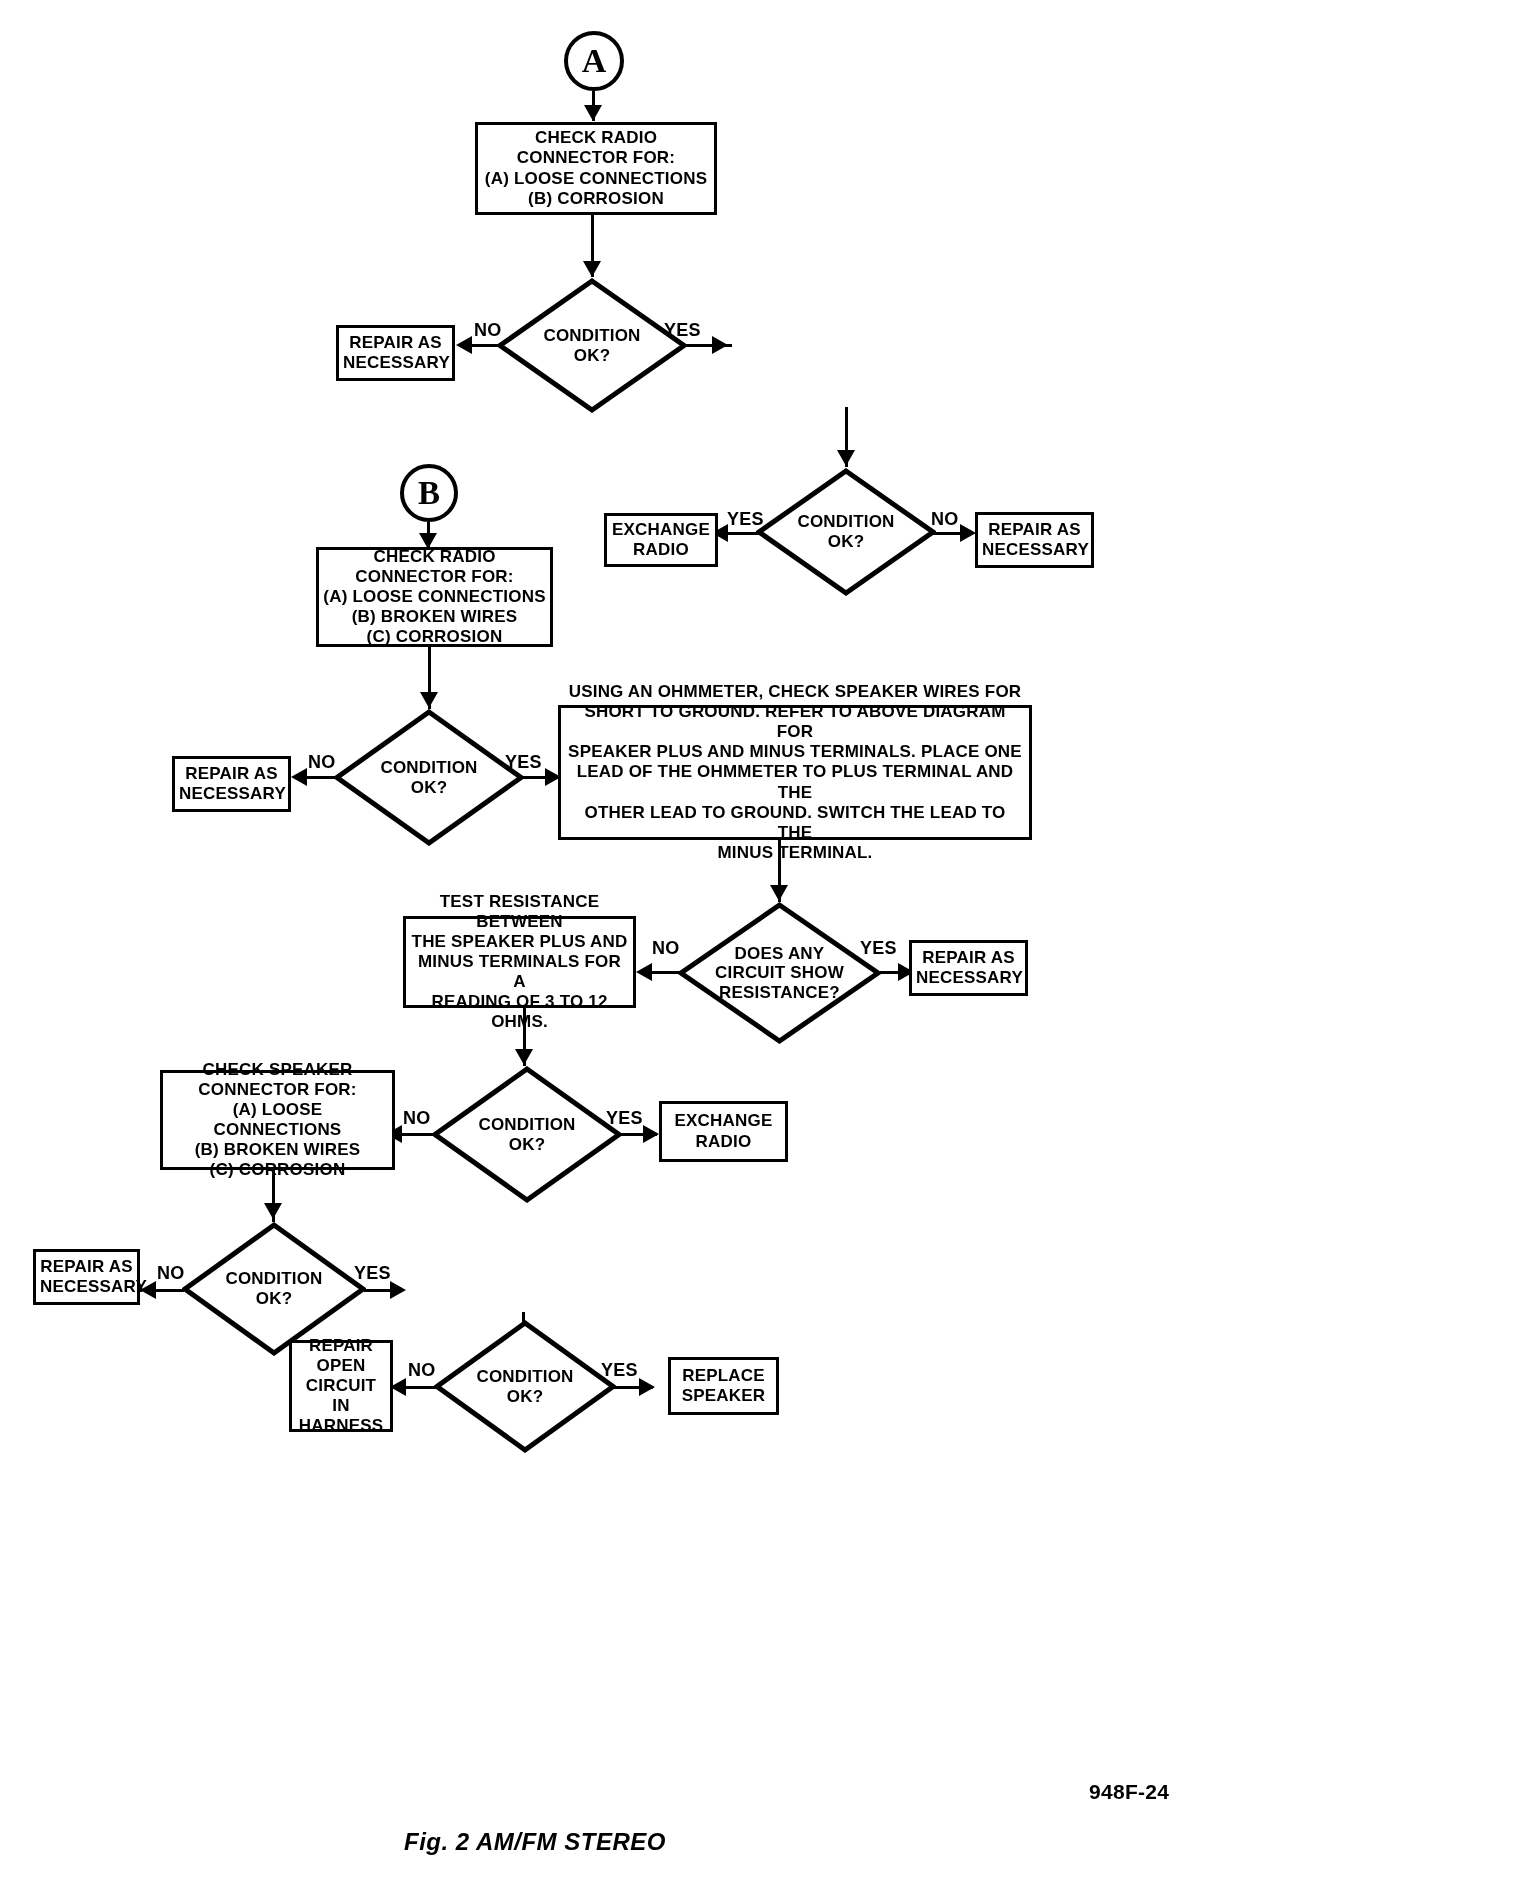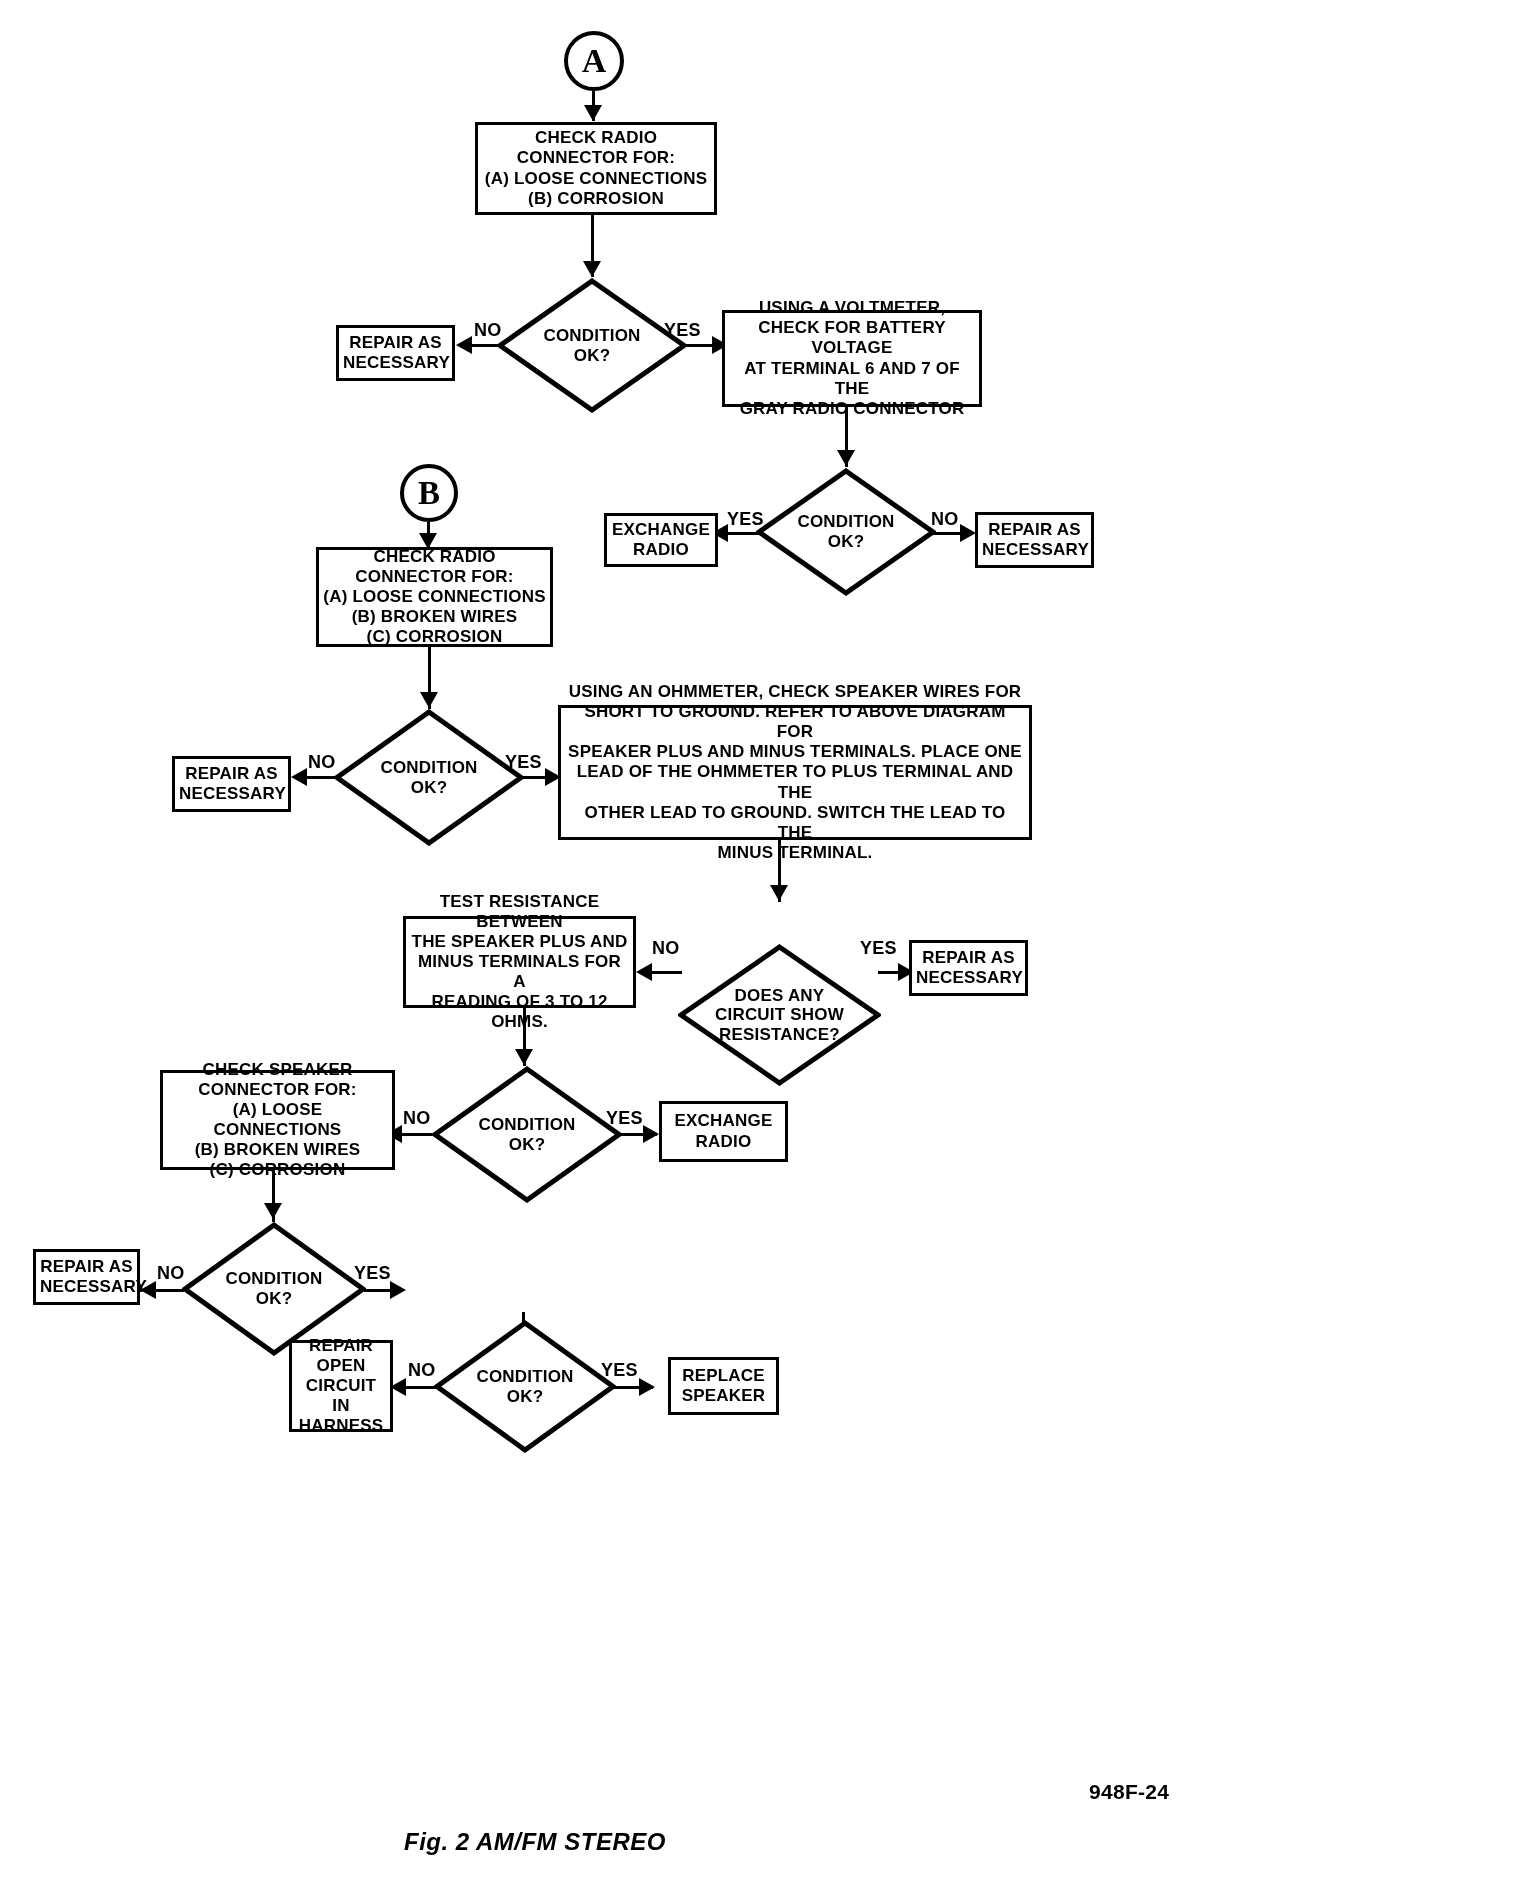--- a/index.html
+++ b/index.html
@@ -140,26 +140,20 @@
   <div class="edge-label" style="left:474px; top:320px; font-size:18px;">NO</div>
   <div class="node box" style="left:336px; top:325px; width:119px; height:56px; font-size:17px;">
     <span class="txt">REPAIR AS
 NECESSARY</span>
   </div>
 
   <div class="hline" style="left:684px; top:344px; width:48px;"></div>
   <div class="arrow arrow-right" style="left:712px; top:336px;"></div>
   <div class="edge-label" style="left:664px; top:320px; font-size:18px;">YES</div>
 
-  <div class="node box" style="left:722px; top:310px; width:260px; height:97px; font-size:17px;">
-    <span class="txt">USING A VOLTMETER,
-CHECK FOR BATTERY VOLTAGE
-AT TERMINAL 6 AND 7 OF THE
-GRAY RADIO CONNECTOR</span>
-  </div>
 
   <div class="vline" style="left:845px; top:407px; height:60px;"></div>
   <div class="arrow arrow-down" style="left:837px; top:450px;"></div>
 
   <div class="node diamond" style="left:756px; top:468px; width:180px; height:128px;">
     <svg class="shape" viewBox="0 0 180 128" preserveAspectRatio="none">
       <polygon points="90,3 177,64 90,125 3,64" fill="#fff" stroke="#000" stroke-width="5"></polygon>
     </svg>
     <div class="dlabel" style="font-size:17px;">CONDITION
 OK?</div>
@@ -223,21 +217,21 @@
 SHORT TO GROUND. REFER TO ABOVE DIAGRAM FOR
 SPEAKER PLUS AND MINUS TERMINALS. PLACE ONE
 LEAD OF THE OHMMETER TO PLUS TERMINAL AND THE
 OTHER LEAD TO GROUND. SWITCH THE LEAD TO THE
 MINUS TERMINAL.</span>
   </div>
 
   <div class="vline" style="left:778px; top:840px; height:62px;"></div>
   <div class="arrow arrow-down" style="left:770px; top:885px;"></div>
 
-  <div class="node diamond" style="left:678px; top:944px; width:203px; height:142px;">
+  <div class="node diamond" style="left:678px; top:902px; width:203px; height:142px;">
     <svg class="shape" viewBox="0 0 203 142" preserveAspectRatio="none">
       <polygon points="101.5,3 200,71 101.5,139 3,71" fill="#fff" stroke="#000" stroke-width="5"></polygon>
     </svg>
     <div class="dlabel" style="font-size:17px;">DOES ANY
 CIRCUIT SHOW
 RESISTANCE?</div>
   </div>
 
   <div class="hline" style="left:650px; top:971px; width:32px;"></div>
   <div class="arrow arrow-left" style="left:636px; top:963px;"></div>

